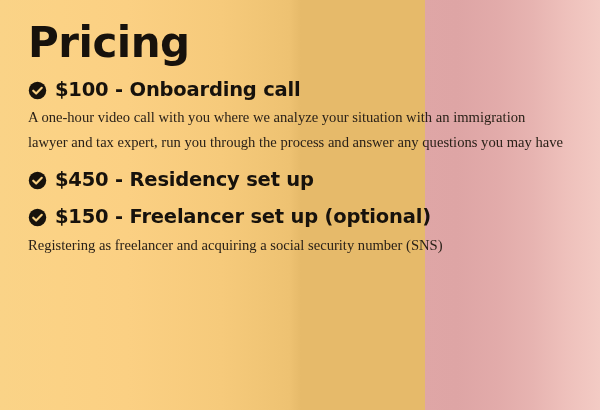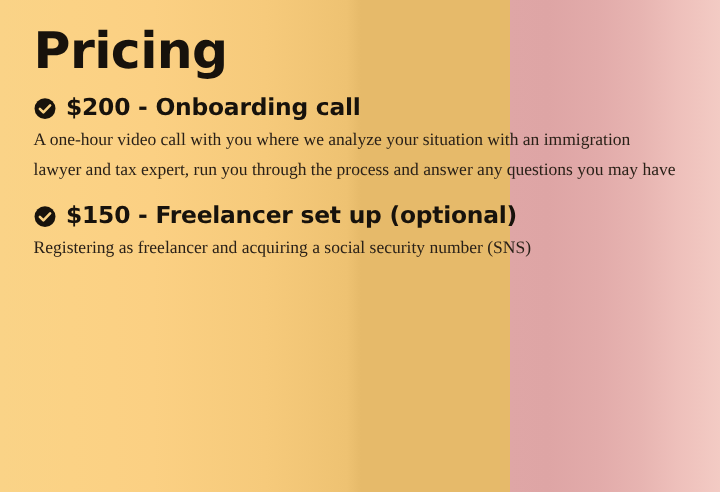--- a/index.html
+++ b/index.html
@@ -121,26 +121,33 @@
   <div class="content">
 
     <h1 class="page-title">Pricing</h1>
 
     <div class="item item-1">
       <div class="item-heading">
         <svg class="check-icon" viewBox="0 0 24 24">
           <circle cx="12" cy="12" r="11" fill="#17120c"></circle>
           <path d="M6.6 12.2 L10.3 15.9 L17.4 8.6" fill="none" stroke="#f8d082" stroke-width="2.7" stroke-linecap="round" stroke-linejoin="round"></path>
         </svg>
-        <span class="item-title">$200 - Onboarding call</span>
+        <span class="item-title">$100 - Onboarding call</span>
       </div>
       <p class="item-desc">A one-hour video call with you where we analyze your situation with an immigration lawyer and tax expert, run you through the process and answer any questions you may have</p>
     </div>
 
     <div class="item item-2">
+      <div class="item-heading">
+        <svg class="check-icon" viewBox="0 0 24 24">
+          <circle cx="12" cy="12" r="11" fill="#17120c"></circle>
+          <path d="M6.6 12.2 L10.3 15.9 L17.4 8.6" fill="none" stroke="#f8d082" stroke-width="2.7" stroke-linecap="round" stroke-linejoin="round"></path>
+        </svg>
+        <span class="item-title">$450 - Residency set up</span>
+      </div>
     </div>
 
     <div class="item item-3">
       <div class="item-heading">
         <svg class="check-icon" viewBox="0 0 24 24">
           <circle cx="12" cy="12" r="11" fill="#17120c"></circle>
           <path d="M6.6 12.2 L10.3 15.9 L17.4 8.6" fill="none" stroke="#f8d082" stroke-width="2.7" stroke-linecap="round" stroke-linejoin="round"></path>
         </svg>
         <span class="item-title">$150 - Freelancer set up (optional)</span>
       </div>

